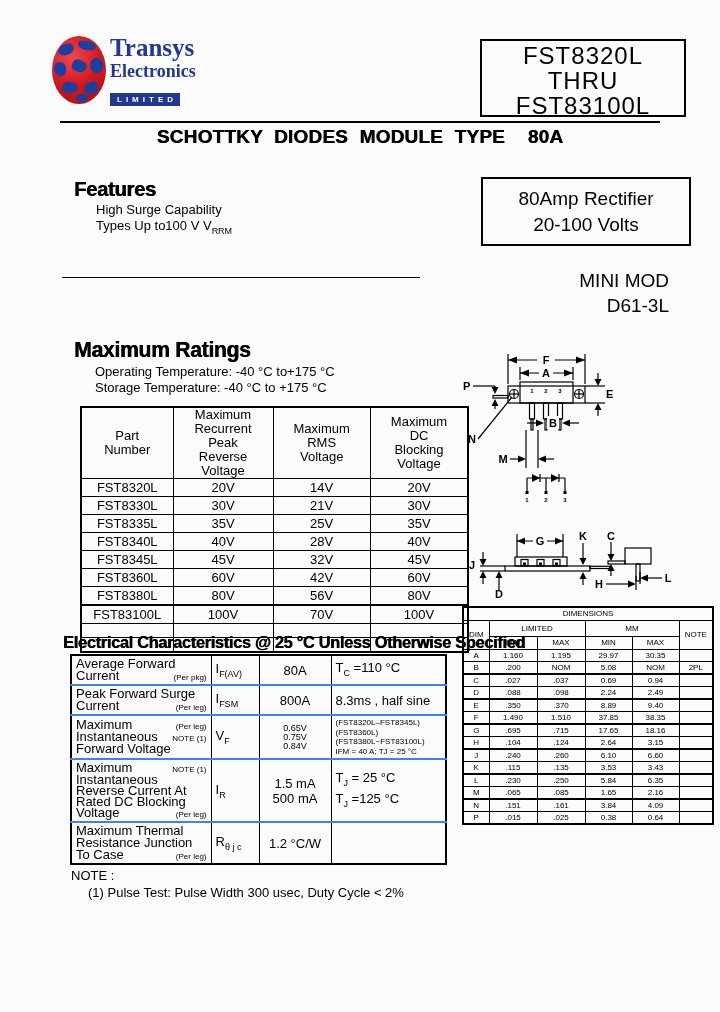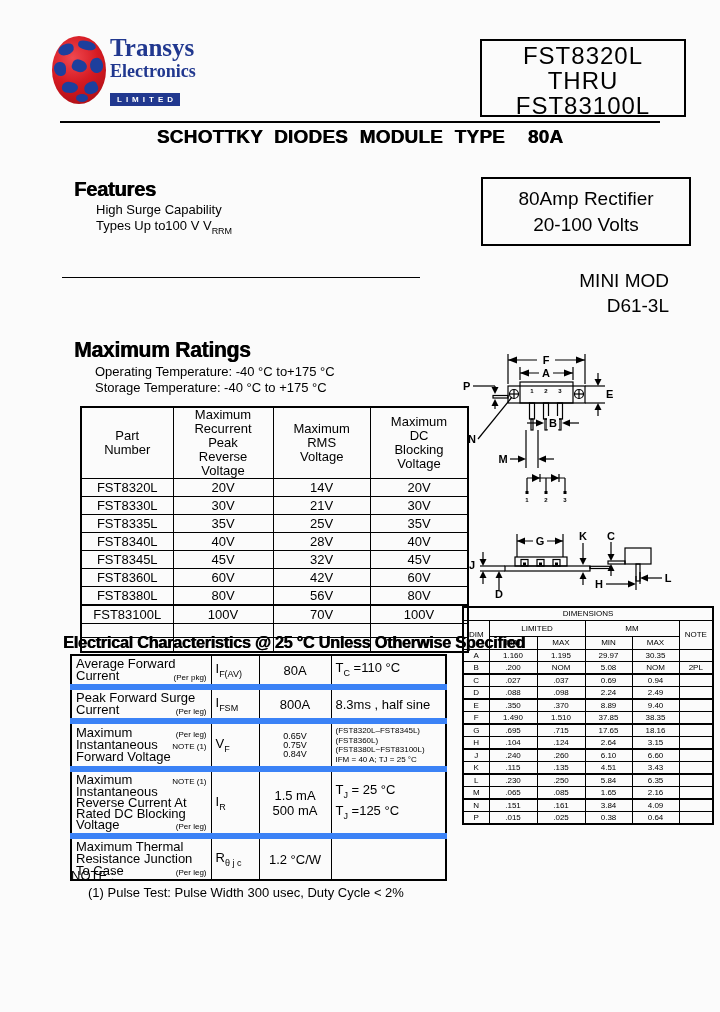--- a/index.html
+++ b/index.html
@@ -52,21 +52,21 @@
   .ratings{left:80px;top:406px;border-collapse:collapse;table-layout:fixed;border:2px solid #000}
   .ratings th,.ratings td{border:1px solid #000;text-align:center;font-weight:normal;font-size:13px;padding:0}
   .ratings thead th{height:56px;line-height:14px;padding:0 20px}
   .ratings tbody td{height:17px}
   .ratings tbody tr:nth-child(8) td{border-top-width:2px}
   .ratings tbody tr:nth-child(n+9) td{height:13px}
 
   .elec-h{left:63px;top:633px;font-size:17px}
   .elec{left:70px;top:654px;border-collapse:collapse;table-layout:fixed;border:2px solid #000}
   .elec td{border:1px solid #000;padding:2px 4px;vertical-align:middle;font-size:13px}
-  .elec tr:not(:first-child) td{border-top:6px solid #3b82f6}
+  .elec tr:not(:first-child) td{border-top:2px solid #3b82f6}
   .pl{display:flex;justify-content:space-between;align-items:baseline;line-height:12px}
   .tight .pl{line-height:11px}
   .pn{font-size:8px;line-height:8px;margin-left:3px;white-space:nowrap}
   .scell{text-align:left}
   .vcell{text-align:center}
   .vbig{font-size:15px}
   .vtiny{font-size:9px;line-height:9px;text-align:center}
   .ctiny{font-size:8px;line-height:9.5px;white-space:nowrap}
   .cl{line-height:15px;white-space:nowrap}
 
@@ -454,21 +454,21 @@
         <td>.240</td>
         <td>.260</td>
         <td>6.10</td>
         <td>6.60</td>
         <td></td>
       </tr>
       <tr>
         <td>K</td>
         <td>.115</td>
         <td>.135</td>
-        <td>4.51</td>
+        <td>3.53</td>
         <td>3.43</td>
         <td></td>
       </tr>
       <tr>
         <td>L</td>
         <td>.230</td>
         <td>.250</td>
         <td>5.84</td>
         <td>6.35</td>
         <td></td>

